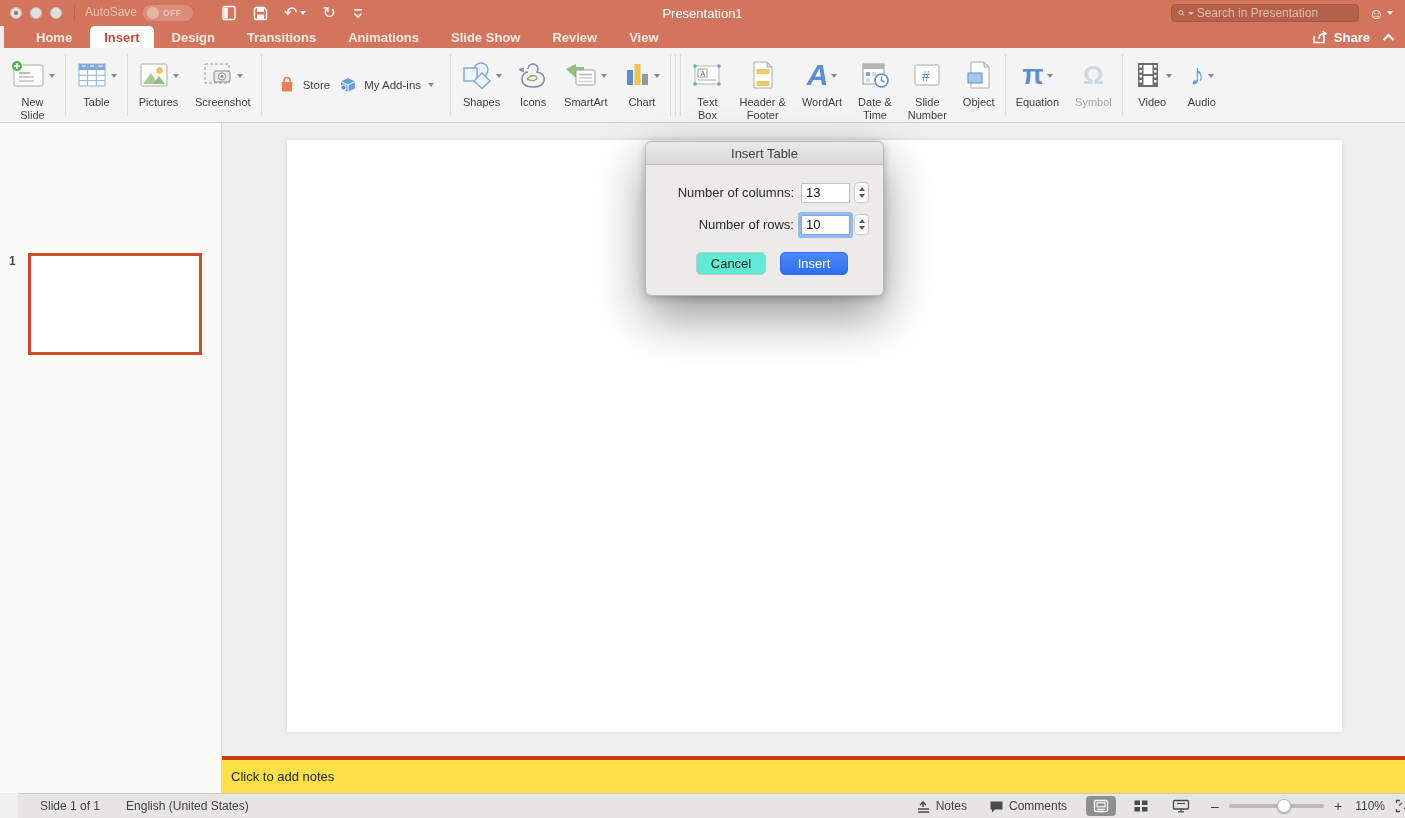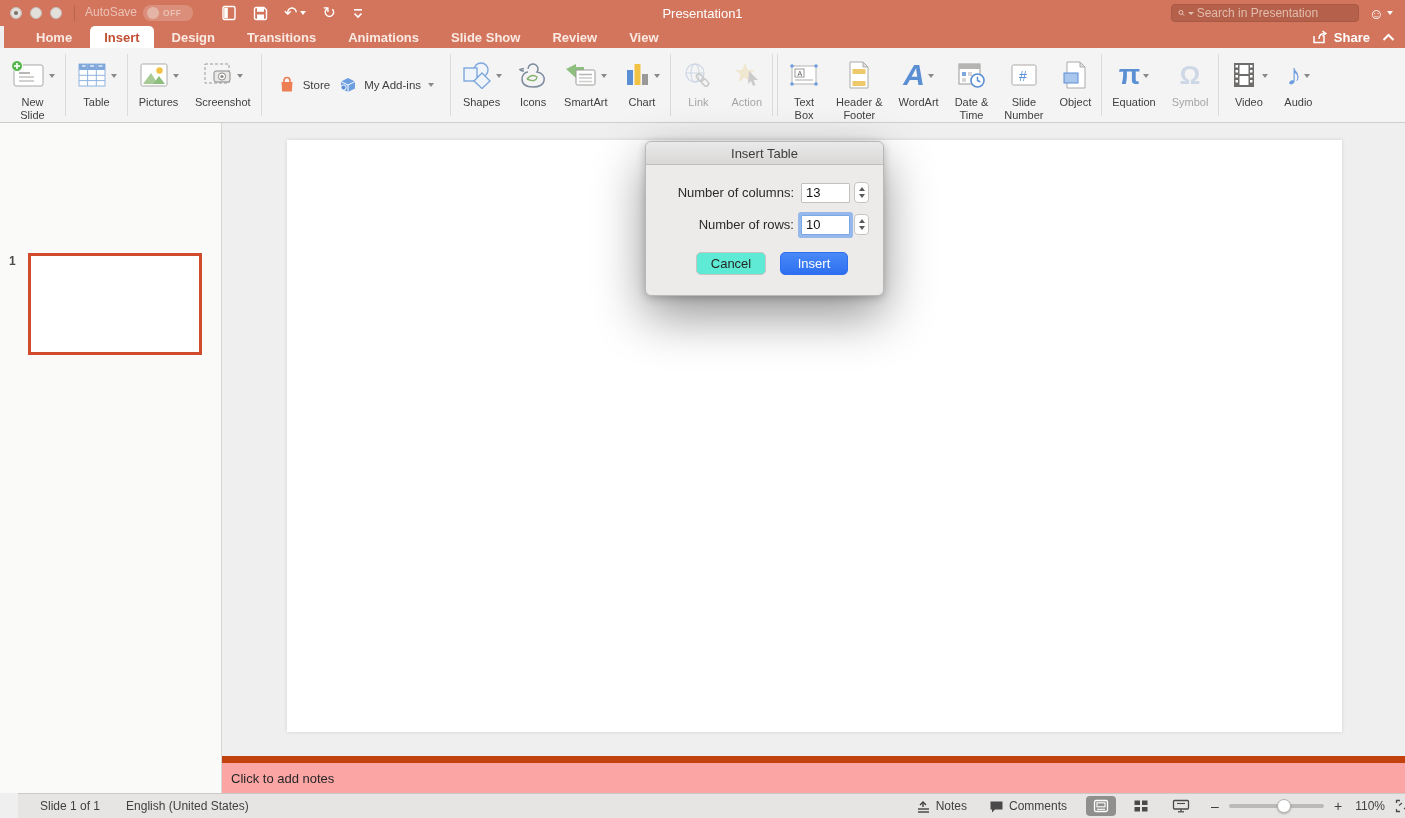--- a/index.html
+++ b/index.html
@@ -80,21 +80,21 @@
     background:#FAFAF9; border-right:1px solid #D8D7D6; }
   .slide-num { position:absolute; left:9px; top:131px; font-size:12px;
     font-weight:bold; color:#4A4A4A; }
   .thumb { position:absolute; left:28px; top:130px; width:174px; height:102px;
     background:#FFFFFF; border:3px solid #CF4B2C; }
   .canvas { position:absolute; left:222px; top:123px; width:1183px; height:633px;
     background:#F0EFEF; }
   .slide { position:absolute; left:65px; top:17px; width:1055px; height:592px;
     background:#FFFFFF; box-shadow:0 0 4px rgba(0,0,0,.12); }
   .notespane { position:absolute; left:222px; top:756px; width:1183px; height:37px;
-    background:#fca5a5; border-top:7px solid #c2410c;
+    background:#fde047; border-top:4px solid #c2410c;
     display:flex; align-items:center; padding-left:9px; }
   .notes-ph { font-size:13px; color:#262626; }
 
   
   .dialog { position:absolute; left:645px; top:141px; width:239px; height:155px;
     background:#ECEBEA; border-radius:6px; border:1px solid #B9B8B7;
     box-shadow:0 20px 50px rgba(0,0,0,.42), 0 2px 8px rgba(0,0,0,.22); }
   .dlg-title { height:23px; background:linear-gradient(#EBEAEA,#D9D8D7);
     border-bottom:1px solid #C0BFBE; border-radius:6px 6px 0 0;
     display:flex; align-items:center; justify-content:center;
@@ -368,43 +368,20 @@
               <rect x="11.5" y="3" width="6" height="21" fill="#F2C245"></rect>
               <rect x="19" y="13" width="6" height="11" fill="#9A9998"></rect>
             </svg>
           <span class="caret"></span>
         </div>
         <div class="rlbl">Chart</div>
       </div>
     </div>
     <div class="rdivider"></div>
 
-    <div class="rgroup">
-      <div class="rbtn disabled">
-        <div class="ric">
-          <svg width="34" height="28" viewBox="0 0 34 28">
-              <circle cx="14" cy="12" r="9" fill="none" stroke="#9FB6D4" stroke-width="1.3"></circle>
-              <ellipse cx="14" cy="12" rx="4" ry="9" fill="none" stroke="#9FB6D4" stroke-width="1.1"></ellipse>
-              <line x1="5" y1="12" x2="23" y2="12" stroke="#9FB6D4" stroke-width="1.1"></line>
-              <rect x="15" y="14" width="8" height="5" rx="2.5" transform="rotate(45 19 16.5)" fill="none" stroke="#9A9998" stroke-width="1.6"></rect>
-              <rect x="20" y="19" width="8" height="5" rx="2.5" transform="rotate(45 24 21.5)" fill="none" stroke="#9A9998" stroke-width="1.6"></rect>
-            </svg>
-        </div>
-        <div class="rlbl">Link</div>
-      </div>
-      <div class="rbtn disabled">
-        <div class="ric">
-          <svg width="30" height="28" viewBox="0 0 30 28">
-              <path d="M13 2 L16 9 L23 9 L17.5 13.5 L19.5 21 L13 16.5 L6.5 21 L8.5 13.5 L3 9 L10 9 Z" fill="#EBD9A8"></path>
-              <path d="M17 10 L26 19 L21.5 19 L23.5 24 L21 25 L19 20 L16 23 Z" fill="#9A9998"></path>
-            </svg>
-        </div>
-        <div class="rlbl">Action</div>
-      </div>
-    </div>
     <div class="rdivider"></div>
 
     <div class="rdivider"></div>
 
     <div class="rgroup">
       <div class="rbtn">
         <div class="ric">
           <svg width="32" height="28" viewBox="0 0 32 28">
               <rect x="4" y="5" width="24" height="18" fill="#fff" stroke="#B5B4B3"></rect>
               <rect x="7" y="8" width="9" height="8" fill="none" stroke="#9A9998"></rect>

